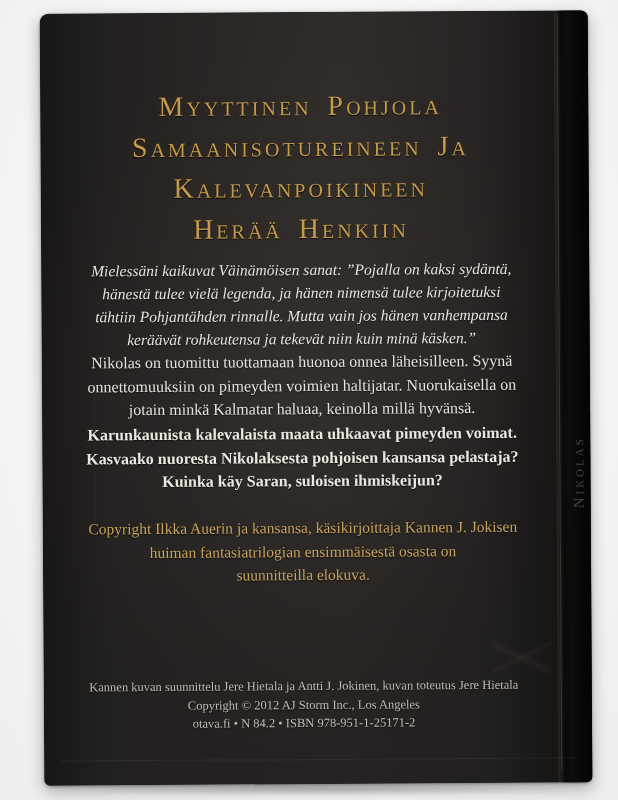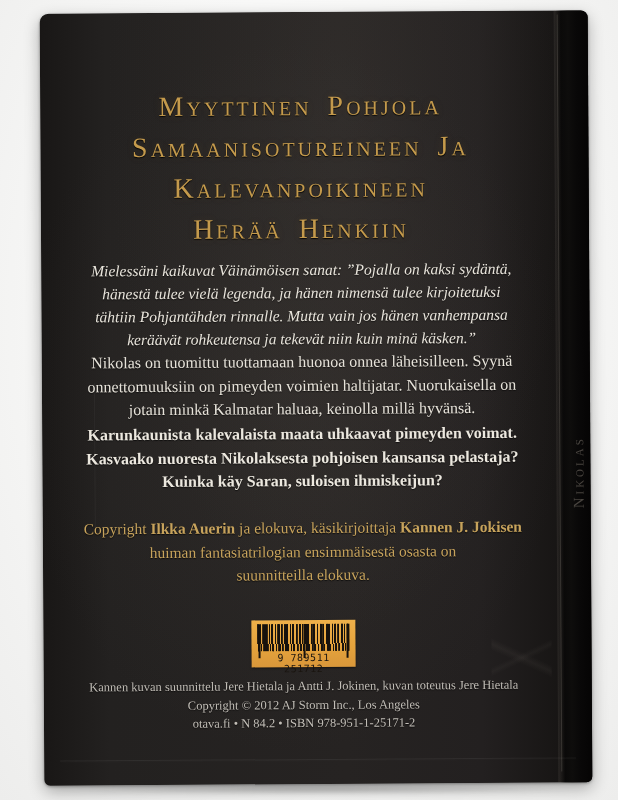--- a/index.html
+++ b/index.html
@@ -89,21 +89,21 @@
   .teaser-block{top:410px;}
   .teaser-block .line{
     font-size:16px;line-height:23.5px;font-weight:bold;color:#ece8df;
     text-shadow:0 1px 1px rgba(0,0,0,0.6);
   }
   .credit-block{top:504px;}
   .credit-block .line{
     font-size:15.5px;line-height:23.5px;color:#c7a35c;
     text-shadow:0 1px 1px rgba(0,0,0,0.7);
   }
-  .credit-block .b{font-weight:bold;}
+  .credit-block .b{font-weight:normal;}
   
   .barcode{
     position:absolute;top:608px;left:50%;transform:translateX(-50%);
     width:104px;height:47px;
     background:linear-gradient(180deg,#eeb04a 0%, #e5a33c 55%, #d9973a 100%);
     box-shadow:0 1px 2px rgba(0,0,0,0.5);
     padding:4px 6px 2px 6px;box-sizing:border-box;
   }
   .bars{
     position:relative;width:100%;height:27px;
@@ -171,33 +171,25 @@
         <div class="line">jotain minkä Kalmatar haluaa, keinolla millä hyvänsä.</div>
       </div>
 
       <div class="block teaser-block">
         <div class="line">Karunkaunista kalevalaista maata uhkaavat pimeyden voimat.</div>
         <div class="line">Kasvaako nuoresta Nikolaksesta pohjoisen kansansa pelastaja?</div>
         <div class="line">Kuinka käy Saran, suloisen ihmiskeijun?</div>
       </div>
 
       <div class="block credit-block">
-        <div class="line"><span>Copyright </span><span class="b">Ilkka Auerin</span><span> ja elokuva, käsikirjoittaja </span><span class="b">Kannen J. Jokisen</span></div>
+        <div class="line"><span>Copyright </span><span class="b">Ilkka Auerin</span><span> ja kansansa, käsikirjoittaja </span><span class="b">Kannen J. Jokisen</span></div>
         <div class="line">huiman fantasiatrilogian ensimmäisestä osasta on</div>
         <div class="line">suunnitteilla elokuva.</div>
       </div>
 
-      <div class="barcode">
-        <div class="bars">
-          <div class="guard g-left"></div>
-          <div class="guard g-mid"></div>
-          <div class="guard g-right"></div>
-        </div>
-        <div class="barcode-digits">9 789511 251712</div>
-      </div>
 
       <div class="block footer-block">
         <div class="line">Kannen kuvan suunnittelu Jere Hietala ja Antti J. Jokinen, kuvan toteutus Jere Hietala</div>
         <div class="line">Copyright © 2012 AJ Storm Inc., Los Angeles</div>
         <div class="line">otava.fi • N 84.2 • ISBN 978-951-1-25171-2</div>
       </div>
 
     </div>
   </div>
 </div>

